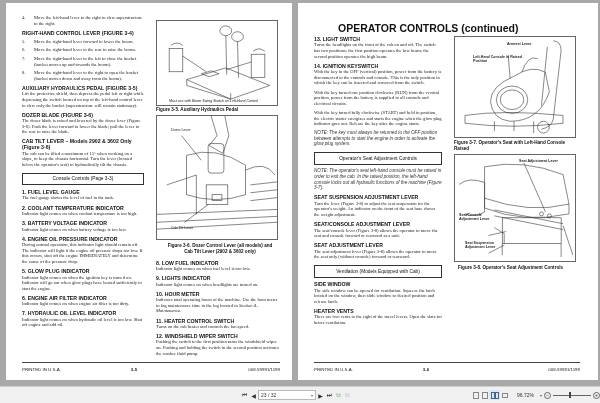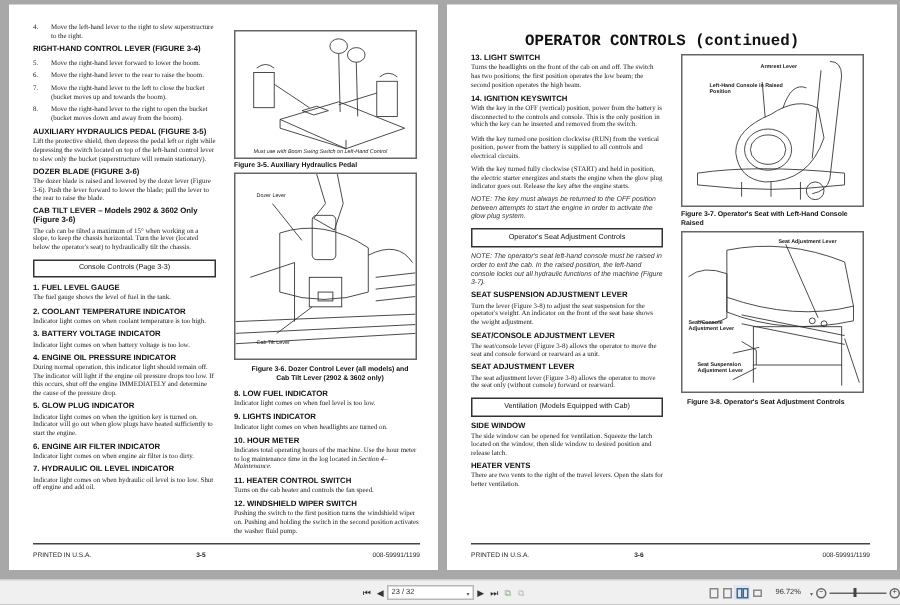--- a/index.html
+++ b/index.html
@@ -146,21 +146,21 @@
     </div>
 
     <div class="footer" style="left:16px; width:258px;">
       <span>PRINTED IN U.S.A.</span>
       <span style="margin-left:70px; font-weight:bold;">3-5</span>
       <span style="margin-left:auto;">008-59991/1199</span>
     </div>
   </div>
 
   <div class="page page-right">
-    <div class="big-title" style="left:52px; top:19px;font-family:Liberation Mono, monospace;">OPERATOR CONTROLS (continued)</div>
+    <div class="big-title" style="left:40px; top:19px;">OPERATOR CONTROLS (continued)</div>
 
     <div class="col text" style="left:16px; top:33px; width:128px;">
       <div class="h" style="margin-top:0">13. LIGHT SWITCH</div>
       <div class="p">Turns the headlights on the front of the cab on and off. The switch has two positions; the first position operates the low beam; the second position operates the high beam.</div>
       <div class="h">14. IGNITION KEYSWITCH</div>
       <div class="p">With the key in the OFF (vertical) position, power from the battery is disconnected to the controls and console. This is the only position in which the key can be inserted and removed from the switch.</div>
       <div class="p" style="margin-top:3.6px">With the key turned one position clockwise (RUN) from the vertical position, power from the battery is supplied to all controls and electrical circuits.</div>
       <div class="p" style="margin-top:3.6px">With the key turned fully clockwise (START) and held in position, the electric starter energizes and starts the engine when the glow plug indicator goes out. Release the key after the engine starts.</div>
       <div class="note">NOTE: The key must always be returned to the OFF position between attempts to start the engine in order to activate the glow plug system.</div>
 

